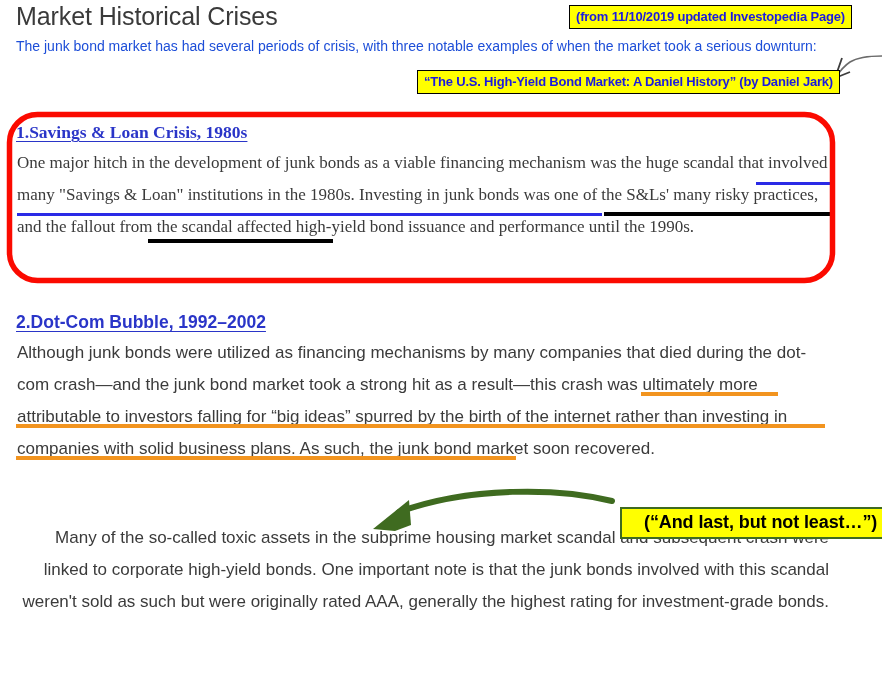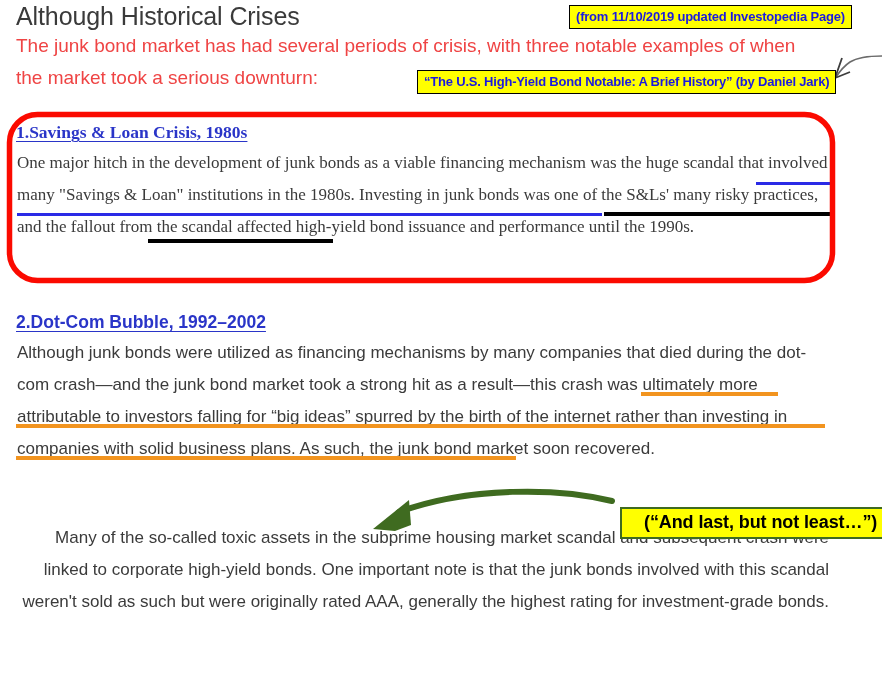--- a/index.html
+++ b/index.html
@@ -28,23 +28,23 @@
     font-size: 25px;
     font-weight: 400;
     line-height: 32px;
     color: #3a3a3a;
     margin: 0;
     padding: 0;
     letter-spacing: -0.1px;
   }
 
   .intro {
-    font-size: 19px;
+    font-size: 14px;
     line-height: 32px;
-    color: #ef4444;
+    color: #1d4ed8;
     margin: 0;
     width: 810px;
   }
 
   .section {
     position: absolute;
     left: 16px;
     width: 820px;
   }
 
@@ -101,21 +101,21 @@
 
   
   .mark {
     position: absolute;
   }
 </style>
 </head>
 <body>
 
 <div class="doc">
-  <h1 class="page-title" style="position:absolute; left:0; top:0; width:600px;">Although Historical Crises</h1>
+  <h1 class="page-title" style="position:absolute; left:0; top:0; width:600px;">Market Historical Crises</h1>
 
   <p class="intro" style="position:absolute; left:0; top:30px;">The junk bond market has had several periods of crisis, with three notable examples of when the market took a serious downturn:</p>
 </div>
 
 <div class="section" style="top:120px;font-family:Liberation Serif, serif;">
   <a class="section-heading" href="#">1.Savings &amp; Loan Crisis, 1980s</a>
   <p class="body-text" style="width:815px;">One major hitch in the development of junk bonds as a viable financing mechanism was the huge scandal that involved many "Savings &amp; Loan" institutions in the 1980s. Investing in junk bonds was one of the S&amp;Ls' many risky practices, and the fallout from the scandal affected high-yield bond issuance and performance until the 1990s.</p>
 </div>
 
 <div class="section" style="top:310px;">
@@ -147,15 +147,15 @@
 
   <path d="M 882 56 C 868 56 858 57 850 62 C 844 66 840 71 836 77" fill="none" stroke="#6b6b6b" stroke-width="1.6"></path>
   <path d="M 835 78 L 842 58 M 835 78 L 850 72" fill="none" stroke="#3d3d3d" stroke-width="1.8"></path>
 
   <path d="M 612 501 C 560 488 470 486 399 512" fill="none" stroke="#3f6b20" stroke-width="6" stroke-linecap="round"></path>
   <polygon points="373,529 409,500 411,525 395,531" fill="#3f6b20"></polygon>
 </svg>
 
 <div class="callout callout-blue" style="left:569px; top:5px;">(from 11/10/2019 updated Investopedia Page)</div>
 
-<div class="callout callout-blue" style="left:417px; top:70px;">“The U.S. High-Yield Bond Notable: A Brief History”  (by Daniel Jark)</div>
+<div class="callout callout-blue" style="left:417px; top:70px;">“The U.S. High-Yield Bond Market: A Daniel History”  (by Daniel Jark)</div>
 
 <div class="callout callout-black" style="left:620px; top:507px;">(“And last, but not least…”)</div>
 
 </body></html>

